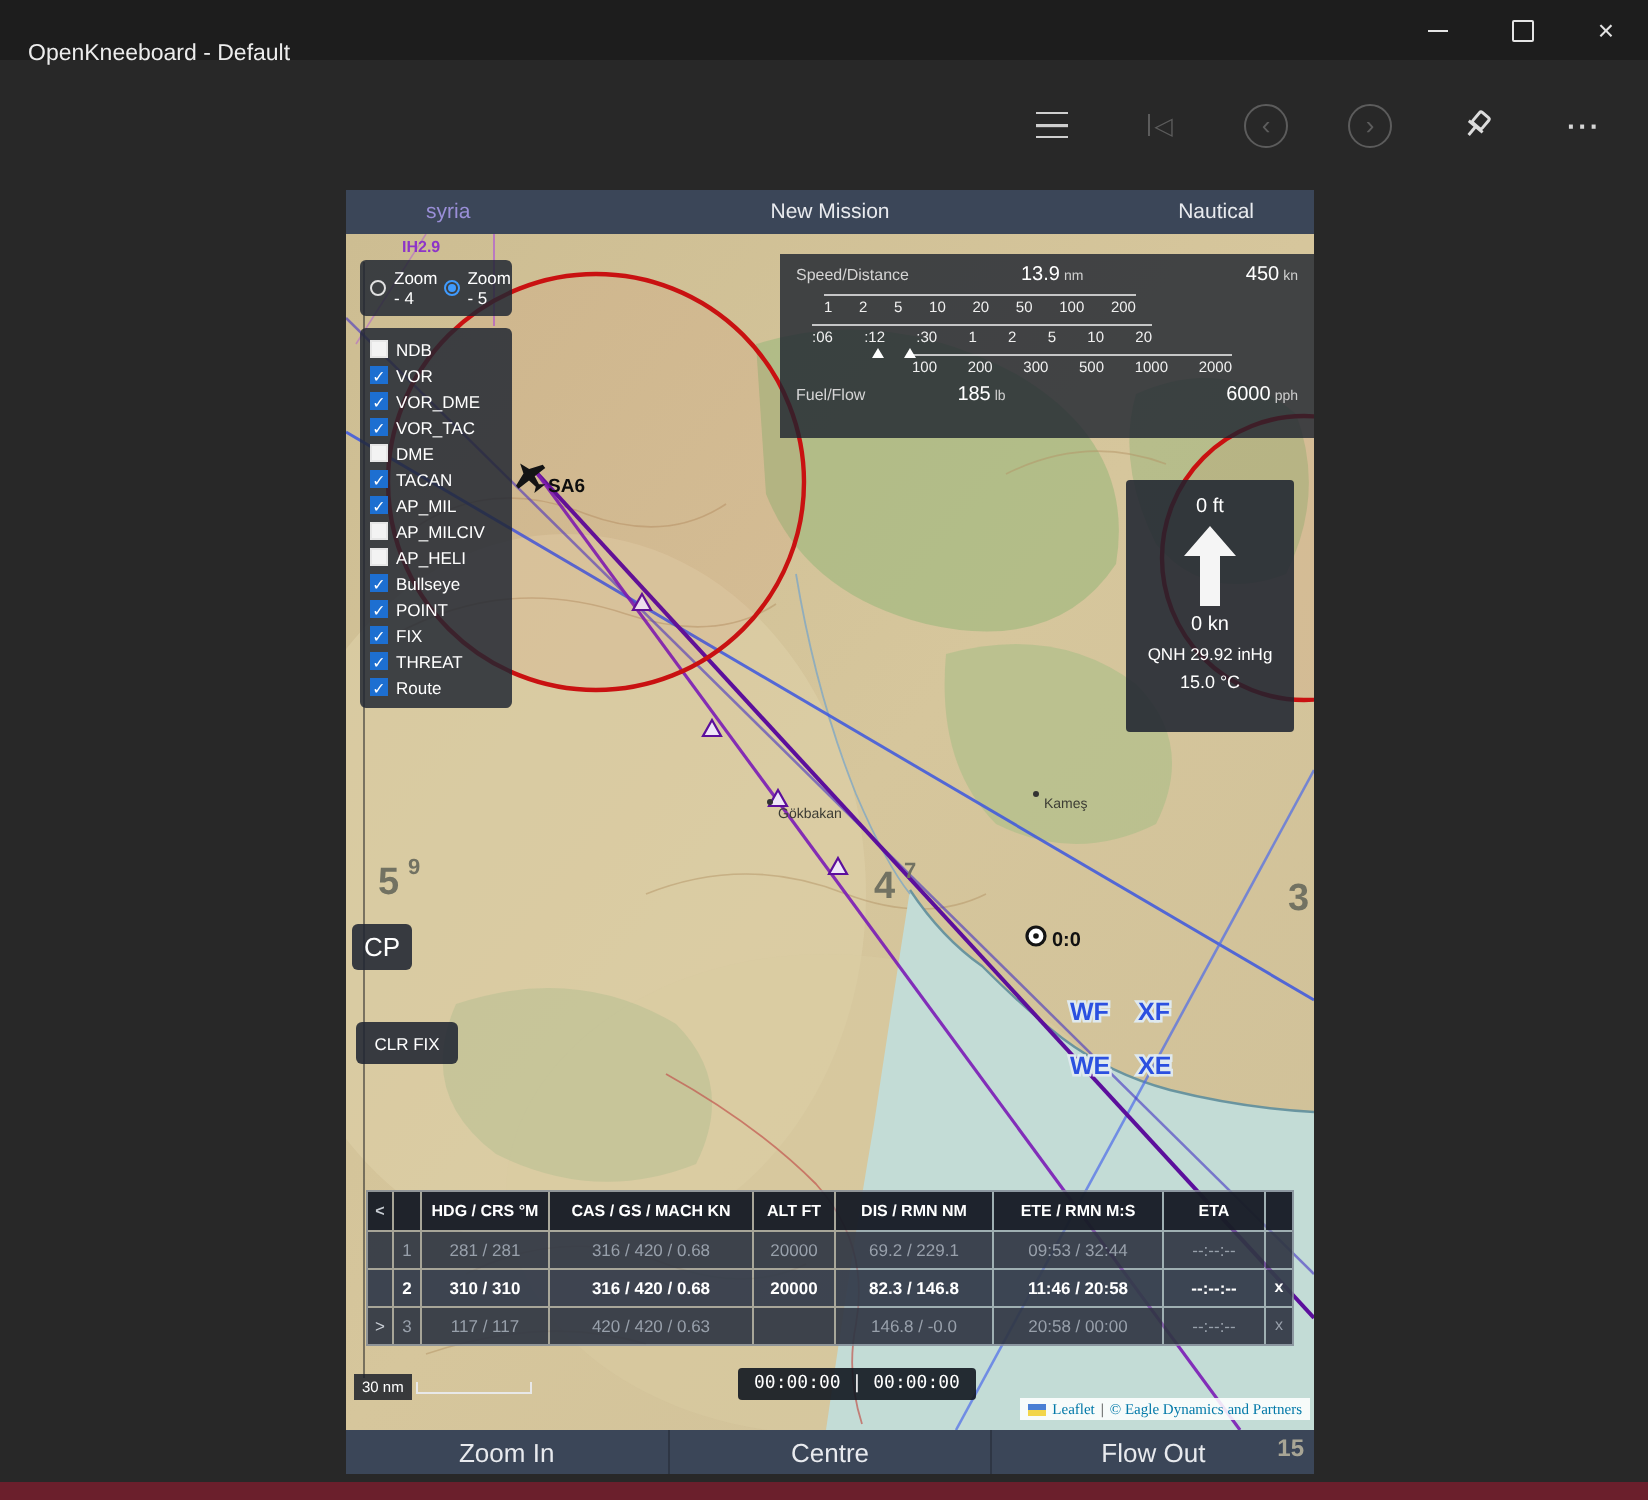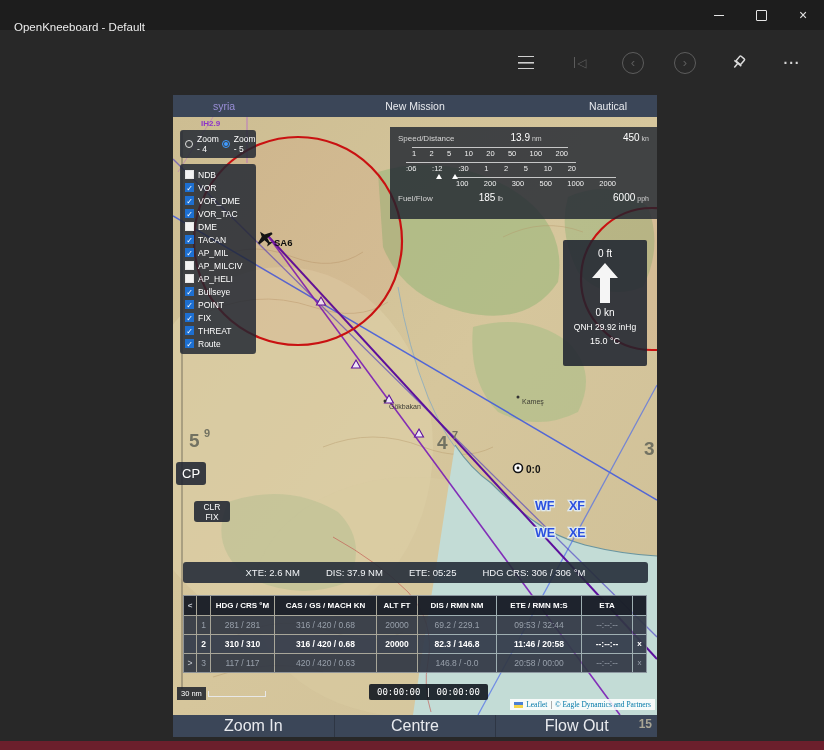--- a/index.html
+++ b/index.html
@@ -61,21 +61,21 @@
   .sp-r5{margin-top:4px;}
 
   
   .alt-panel{position:absolute;left:390px;top:123px;width:84px;height:126px;background:rgba(28,34,46,.86);border-radius:2px;display:flex;flex-direction:column;align-items:center;padding-top:8px;box-sizing:border-box;gap:4px;color:#fff;z-index:2;}
   .ap-alt,.ap-spd{font-size:10px;}
   .ap-qnh{font-size:8.5px;}
   .ap-temp{font-size:9px;}
 
   
   .cp-btn{position:absolute;left:3px;top:345px;width:30px;height:23px;background:rgba(32,38,50,.88);border:none;border-radius:3px;color:#fff;font-size:13px;z-index:2;font-family:inherit;}
-  .clrfix-btn{position:absolute;left:5px;top:384px;width:36px;height:21px;background:rgba(32,38,50,.88);border:none;border-radius:3px;color:#fff;font-size:8.5px;z-index:2;font-family:inherit;margin-left:16px;}
+  .clrfix-btn{position:absolute;left:5px;top:394px;width:51px;height:21px;background:rgba(32,38,50,.88);border:none;border-radius:3px;color:#fff;font-size:8.5px;z-index:2;font-family:inherit;}
 
   
   .status-bar{position:absolute;left:10px;top:445px;width:465px;height:21px;background:rgba(38,45,58,.9);border-radius:3px;display:flex;align-items:center;justify-content:center;gap:26px;color:#f2f4f7;font-size:9.5px;z-index:2;box-sizing:border-box;}
   .fp-table{position:absolute;left:10px;top:478px;display:grid;grid-template-columns:12px 13px 63px 101px 40px 78px 84px 50px 13px;gap:1px;background:rgba(130,138,150,.55);border:1px solid rgba(130,138,150,.65);z-index:2;}
   .fpc{background:rgba(40,47,60,.84);text-align:center;color:#98a0ab;font-size:8.5px;line-height:18px;height:18px;overflow:hidden;white-space:nowrap;}
   .fpc.h{background:rgba(20,25,34,.93);color:#fff;font-weight:bold;font-size:8px;line-height:19px;height:19px;}
   .fpc.act{color:#fff;font-weight:bold;background:rgba(47,55,70,.88);}
   .fpc.nav{color:#c8cdd4;}
   .fpc.x{font-size:8px;}
 
@@ -83,21 +83,21 @@
   .scale-bar{position:absolute;left:4px;top:570px;display:flex;align-items:flex-start;z-index:2;}
   .scale-label{background:rgba(25,30,40,.84);color:#fff;font-size:7.5px;padding:2px 4px;}
   .scale-line{width:56px;height:5px;border:1px solid #e8e8e8;border-top:none;margin-left:2px;margin-top:4px;display:block;}
   .clock{position:absolute;left:196px;top:567px;background:rgba(18,23,32,.9);border-radius:2px;padding:3px 8px;color:#fff;font-family:"DejaVu Sans Mono",monospace;font-size:9px;z-index:2;}
   .attribution{position:absolute;right:2px;top:582px;background:rgba(255,255,255,.87);padding:1px 4px;font-size:7.5px;color:#333;display:flex;align-items:center;gap:3px;z-index:2;font-family:Liberation Serif, serif;}
   .flag{width:9px;height:6px;background:linear-gradient(#4a7fd4 50%,#f2d54a 50%);display:inline-block;}
   .leaflet,.credit{color:#0078a8;text-decoration:none;}
 
   
   .kb-footer{height:22px;background:#3b4658;display:flex;position:relative;}
-  .kbf-btn{flex:1;display:flex;align-items:center;justify-content:center;color:#e8eaee;font-size:16px;cursor:default;}
+  .kbf-btn{flex:1;display:flex;align-items:center;justify-content:center;color:#e8eaee;font-size:13px;cursor:default;}
   .kbf-btn.mid{border-left:1px solid rgba(0,0,0,.22);border-right:1px solid rgba(0,0,0,.22);}
   .chart15{position:absolute;right:5px;top:2px;color:rgba(205,198,170,.75);font-size:12px;font-weight:bold;}
 
   .bottom-strip{position:absolute;left:0;right:0;bottom:0;height:9px;background:#6b1f2c;}
 </style>
 </head>
 <body>
 
 <div class="window">
 
@@ -342,26 +342,20 @@
           <polygon points="13,0 26,15 18,15 18,40 8,40 8,15 0,15" fill="#f5f5f5"></polygon>
         </svg>
         <span class="ap-spd">0 kn</span>
         <span class="ap-qnh">QNH 29.92 inHg</span>
         <span class="ap-temp">15.0 °C</span>
       </div>
 
       <button class="cp-btn">CP</button>
       <button class="clrfix-btn">CLR FIX</button>
 
-      <div class="status-bar">
-          <span>XTE: 2.6 NM</span>
-          <span>DIS: 37.9 NM</span>
-          <span>ETE: 05:25</span>
-          <span>HDG CRS: 306 / 306 °M</span>
-        </div>
       <div class="fp-table">
           <div class="fpc h nav">&lt;</div>
           <div class="fpc h"></div>
           <div class="fpc h">HDG / CRS °M</div>
           <div class="fpc h">CAS / GS / MACH KN</div>
           <div class="fpc h">ALT FT</div>
           <div class="fpc h">DIS / RMN NM</div>
           <div class="fpc h">ETE / RMN M:S</div>
           <div class="fpc h">ETA</div>
           <div class="fpc h"></div>

